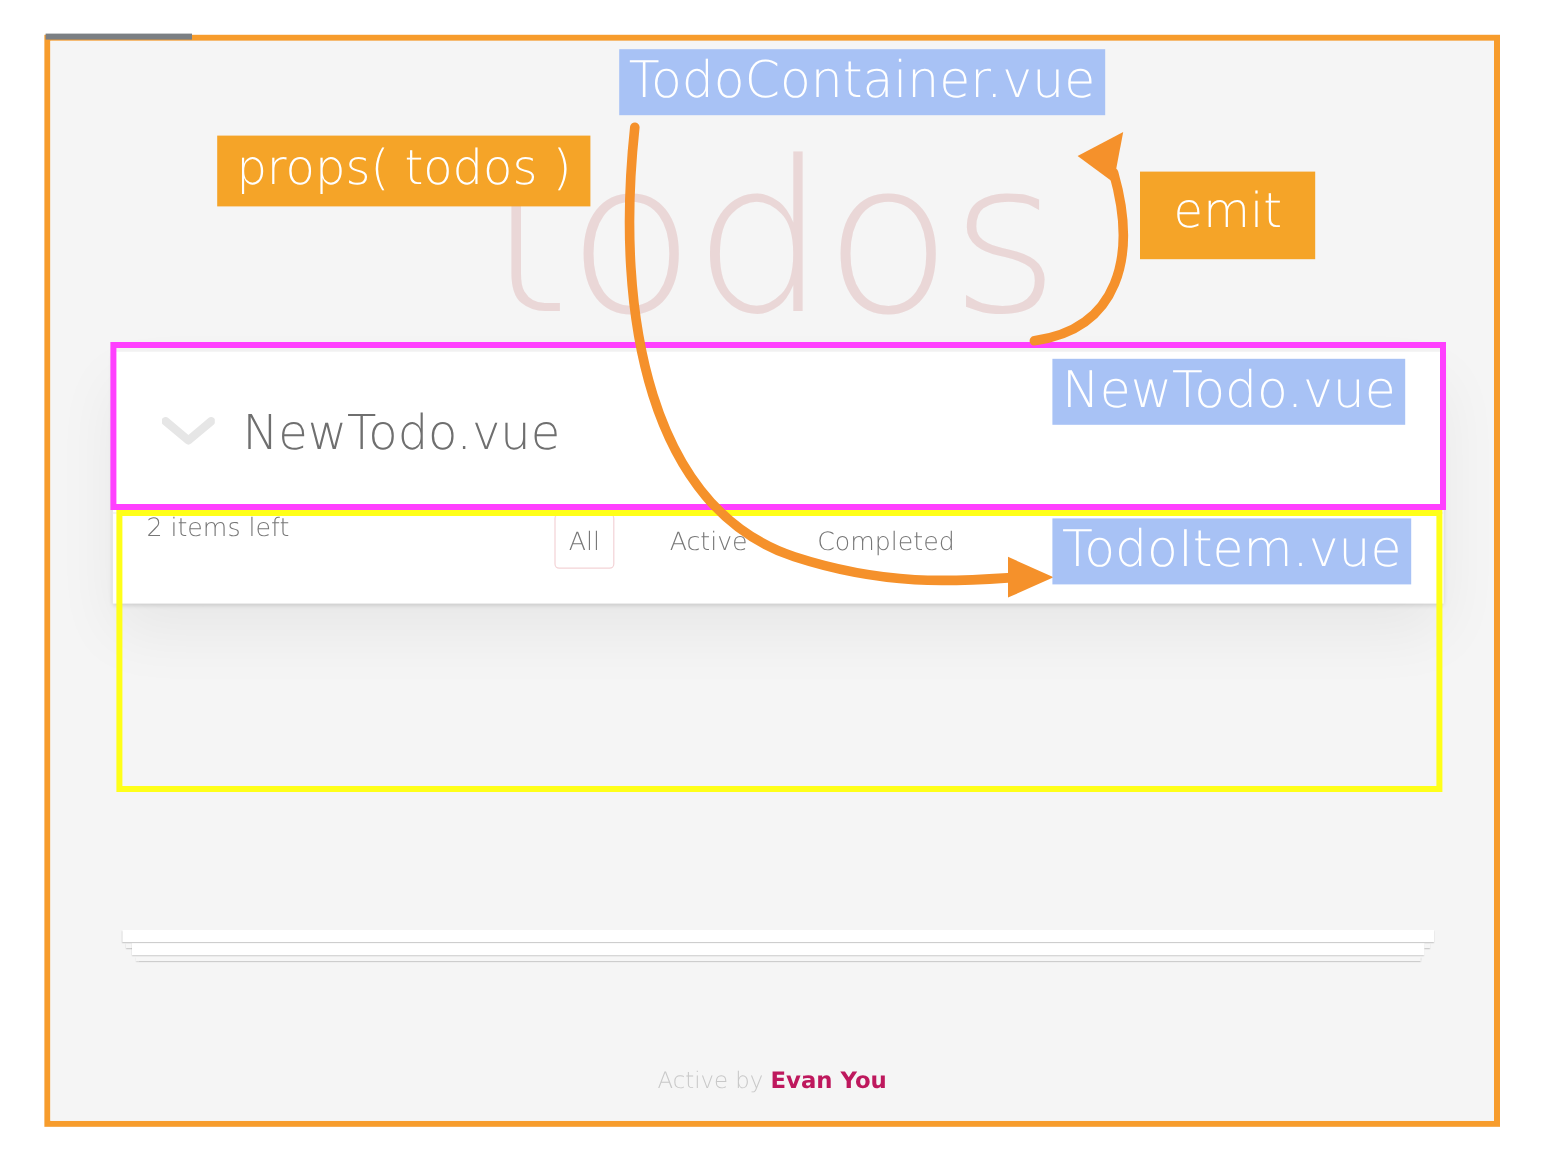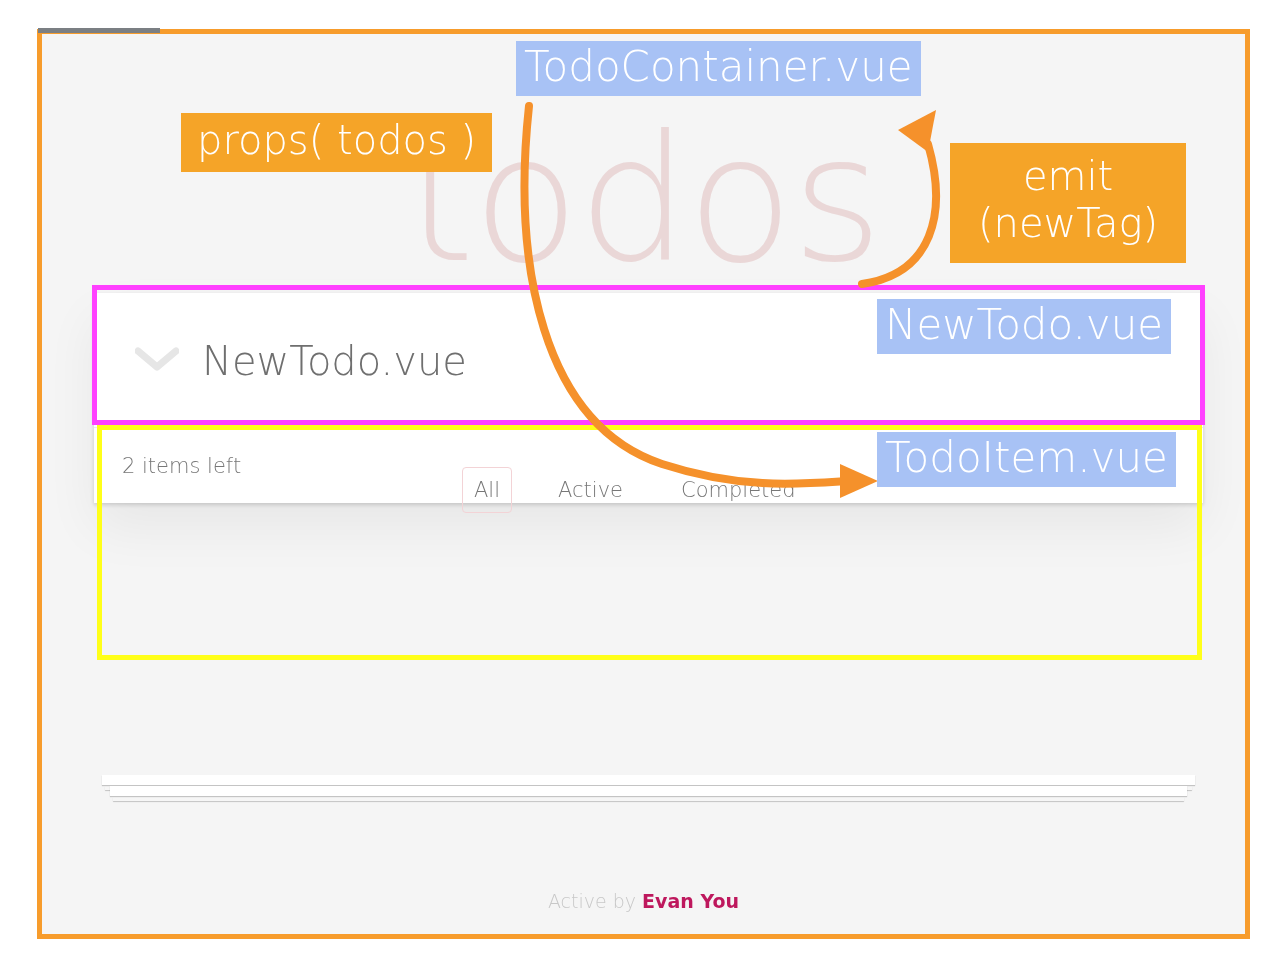--- a/index.html
+++ b/index.html
@@ -132,21 +132,20 @@
     color: #4d4d4d;
     line-height: 1.1;
     white-space: nowrap;
   }
 
   
   #todo-footer {
     position: relative;
     height: 75px;
     display: flex;
-    align-items: center;
     color: #777777;
     font-family: "DejaVu Sans", sans-serif;
     font-size: 21px;
     font-weight: 300;
   }
   #todo-count { margin-left: 28px; }
   #filters {
     position: absolute;
     left: 0; right: 0;
     display: flex;
@@ -155,21 +154,20 @@
     gap: 34px;
   }
   .filter-link {
     padding: 10px 11px;
     border: 1px solid transparent;
     border-radius: 4px;
     color: #777777;
     text-decoration: none;
     cursor: pointer;
     font-size: 21px;
-    margin-top: 48px;
   }
   .filter-link.selected { border-color: #f3d3d6; }
 
   
   #card-stack-1, #card-stack-2 {
     position: absolute;
     background: #ffffff;
     box-shadow: 0 1px 1px rgba(0,0,0,0.2),
                 0 8px 0 -3px #f6f6f6,
                 0 9px 1px -3px rgba(0,0,0,0.2);
@@ -314,18 +312,17 @@
       <path d="M 820 250 C 890 240, 906 180, 886 110" fill="none" stroke="#f5912b" stroke-width="8" stroke-linecap="round"></path>
       <polygon points="856,96 894,76 886,118" fill="#f5912b"></polygon>
     </svg>
 
     <div class="tag tag-blue" id="tag-todocontainer">TodoContainer.vue</div>
     <div class="tag tag-blue" id="tag-newtodo">NewTodo.vue</div>
     <div class="tag tag-blue" id="tag-todoitem">TodoItem.vue</div>
     <div class="tag tag-orange" id="tag-props">props( todos )</div>
     <div class="tag tag-orange" id="tag-emit">
       <span>emit</span><br>
-      <span>(newTag)</span>
     </div>
   </div>
 </div>
 
 <div id="load-bar"></div>
 
 </body></html>

